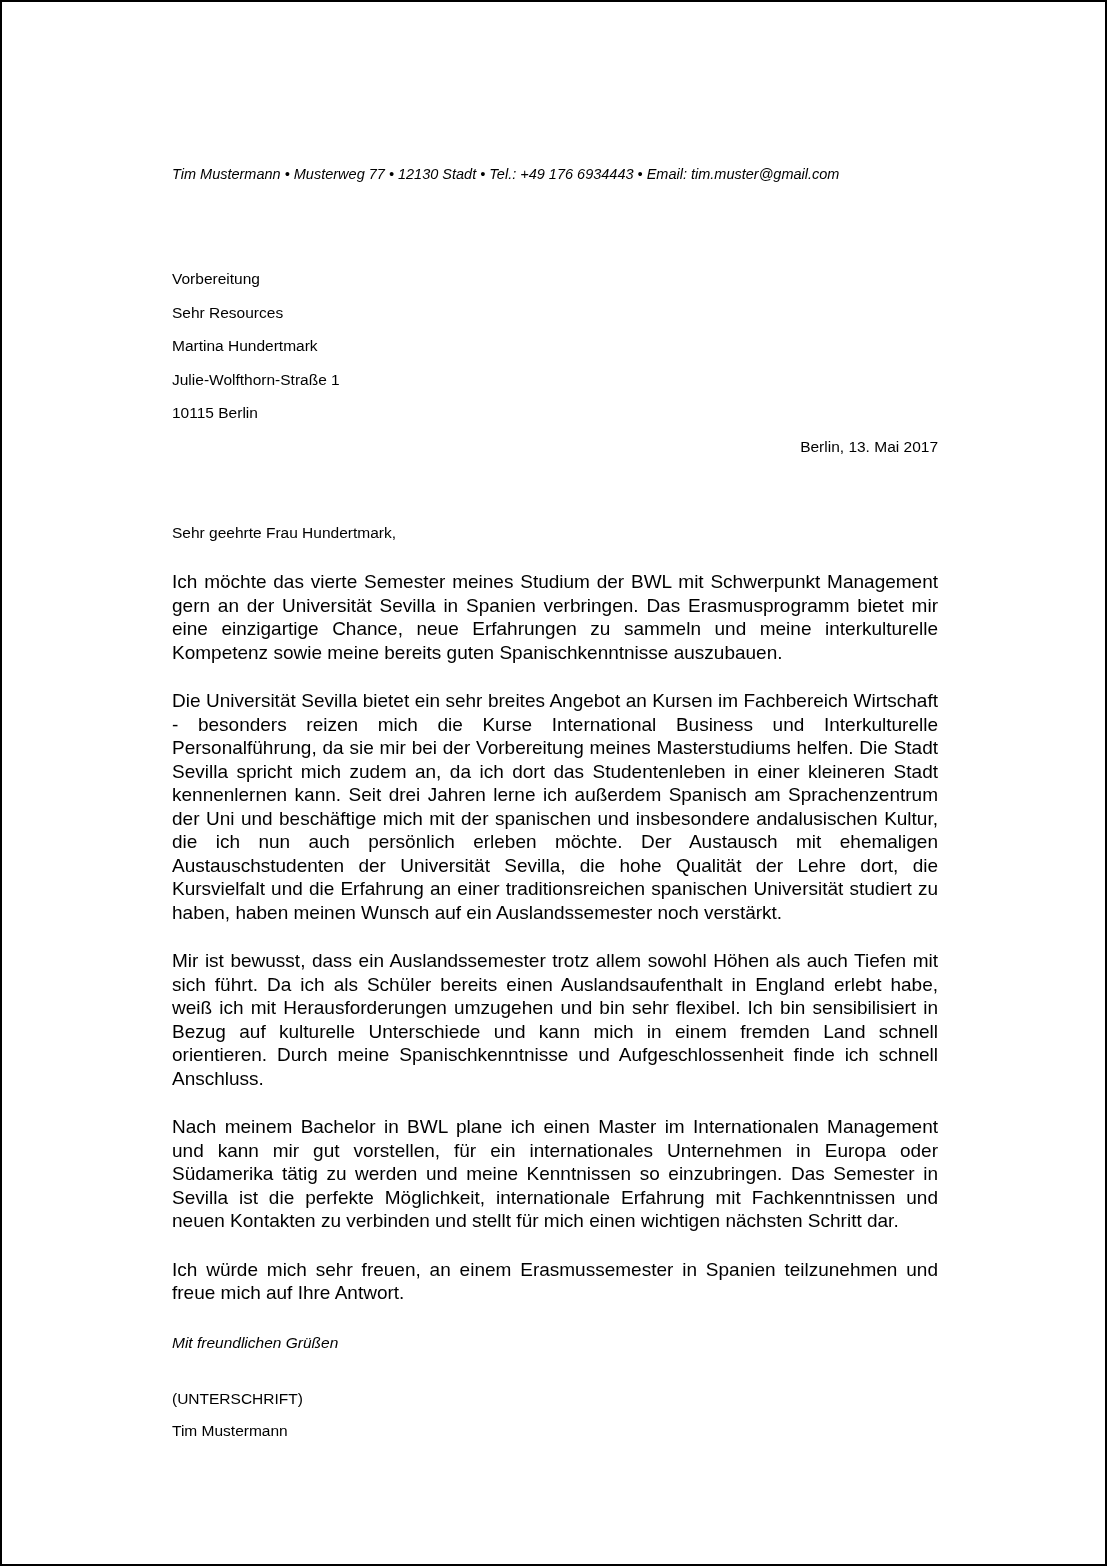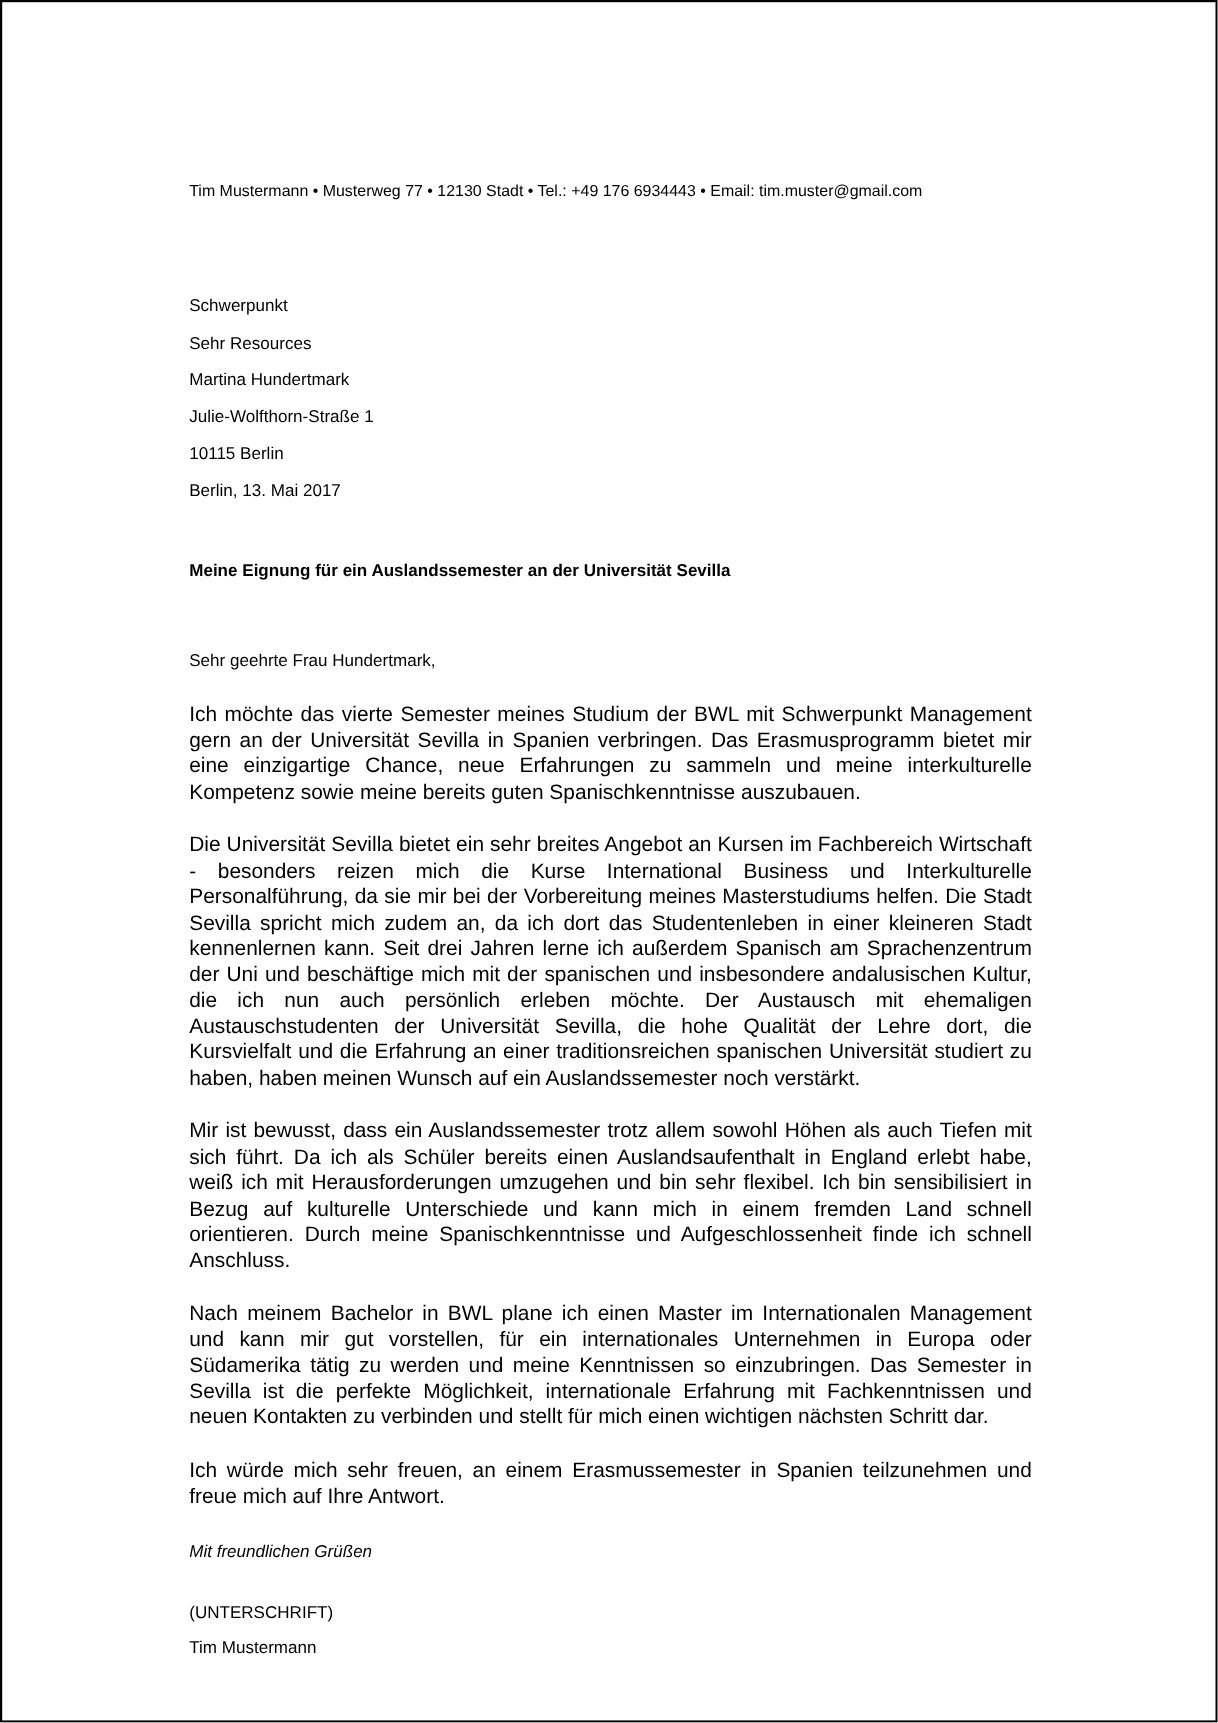--- a/index.html
+++ b/index.html
@@ -19,31 +19,33 @@
     overflow: hidden;
   }
   .content {
     box-sizing: border-box;
     padding: 163px 167px 0 170px;
   }
   .sender-line {
     font-size: 14.5px;
     line-height: 19px;
     white-space: nowrap;
+    font-style: italic;
   }
   .recipient-block {
     margin-top: 78px;
   }
   .recipient-line {
     font-size: 15.5px;
     line-height: 33.5px;
   }
   .date-line {
     font-size: 15.5px;
     line-height: 33.5px;
+    text-align: right;
   }
   .subject-line {
     margin-top: 46px;
     font-size: 15.5px;
     line-height: 22px;
     font-weight: bold;
   }
   .salutation {
     margin-top: 58px;
     font-size: 15.5px;
@@ -74,30 +76,29 @@
 </style>
 </head>
 <body>
 
 <div class="page">
   <div class="content">
 
     <div class="sender-line">Tim Mustermann • Musterweg 77 • 12130 Stadt • Tel.: +49 176 6934443 • Email: tim.muster@gmail.com</div>
 
     <div class="recipient-block">
-      <div class="recipient-line">Schwerpunkt</div>
+      <div class="recipient-line">Vorbereitung</div>
       <div class="recipient-line">Sehr Resources</div>
       <div class="recipient-line">Martina Hundertmark</div>
       <div class="recipient-line">Julie-Wolfthorn-Straße 1</div>
       <div class="recipient-line">10115 Berlin</div>
     </div>
 
     <div class="date-line">Berlin, 13. Mai 2017</div>
 
-    <div class="subject-line">Meine Eignung für ein Auslandssemester an der Universität Sevilla</div>
 
     <div class="salutation">Sehr geehrte Frau Hundertmark,</div>
 
     <p class="body-paragraph">Ich möchte das vierte Semester meines Studium der BWL mit Schwerpunkt Management gern an der Universität Sevilla in Spanien verbringen. Das Erasmusprogramm bietet mir eine einzigartige Chance, neue Erfahrungen zu sammeln und meine interkulturelle Kompetenz sowie meine bereits guten Spanischkenntnisse auszubauen.</p>
     <p class="body-paragraph">Die Universität Sevilla bietet ein sehr breites Angebot an Kursen im Fachbereich Wirtschaft - besonders reizen mich die Kurse International Business und Interkulturelle Personalführung, da sie mir bei der Vorbereitung meines Masterstudiums helfen. Die Stadt Sevilla spricht mich zudem an, da ich dort das Studentenleben in einer kleineren Stadt kennenlernen kann. Seit drei Jahren lerne ich außerdem Spanisch am Sprachenzentrum der Uni und beschäftige mich mit der spanischen und insbesondere andalusischen Kultur, die ich nun auch persönlich erleben möchte. Der Austausch mit ehemaligen Austauschstudenten der Universität Sevilla, die hohe Qualität der Lehre dort, die Kursvielfalt und die Erfahrung an einer traditionsreichen spanischen Universität studiert zu haben, haben meinen Wunsch auf ein Auslandssemester noch verstärkt.</p>
     <p class="body-paragraph">Mir ist bewusst, dass ein Auslandssemester trotz allem sowohl Höhen als auch Tiefen mit sich führt. Da ich als Schüler bereits einen Auslandsaufenthalt in England erlebt habe, weiß ich mit Herausforderungen umzugehen und bin sehr flexibel. Ich bin sensibilisiert in Bezug auf kulturelle Unterschiede und kann mich in einem fremden Land schnell orientieren. Durch meine Spanischkenntnisse und Aufgeschlossenheit finde ich schnell Anschluss.</p>
     <p class="body-paragraph">Nach meinem Bachelor in BWL plane ich einen Master im Internationalen Management und kann mir gut vorstellen, für ein internationales Unternehmen in Europa oder Südamerika tätig zu werden und meine Kenntnissen so einzubringen. Das Semester in Sevilla ist die perfekte Möglichkeit, internationale Erfahrung mit Fachkenntnissen und neuen Kontakten zu verbinden und stellt für mich einen wichtigen nächsten Schritt dar.</p>
     <p class="body-paragraph">Ich würde mich sehr freuen, an einem Erasmussemester in Spanien teilzunehmen und freue mich auf Ihre Antwort.</p>
 
     <div class="closing">Mit freundlichen Grüßen</div>

